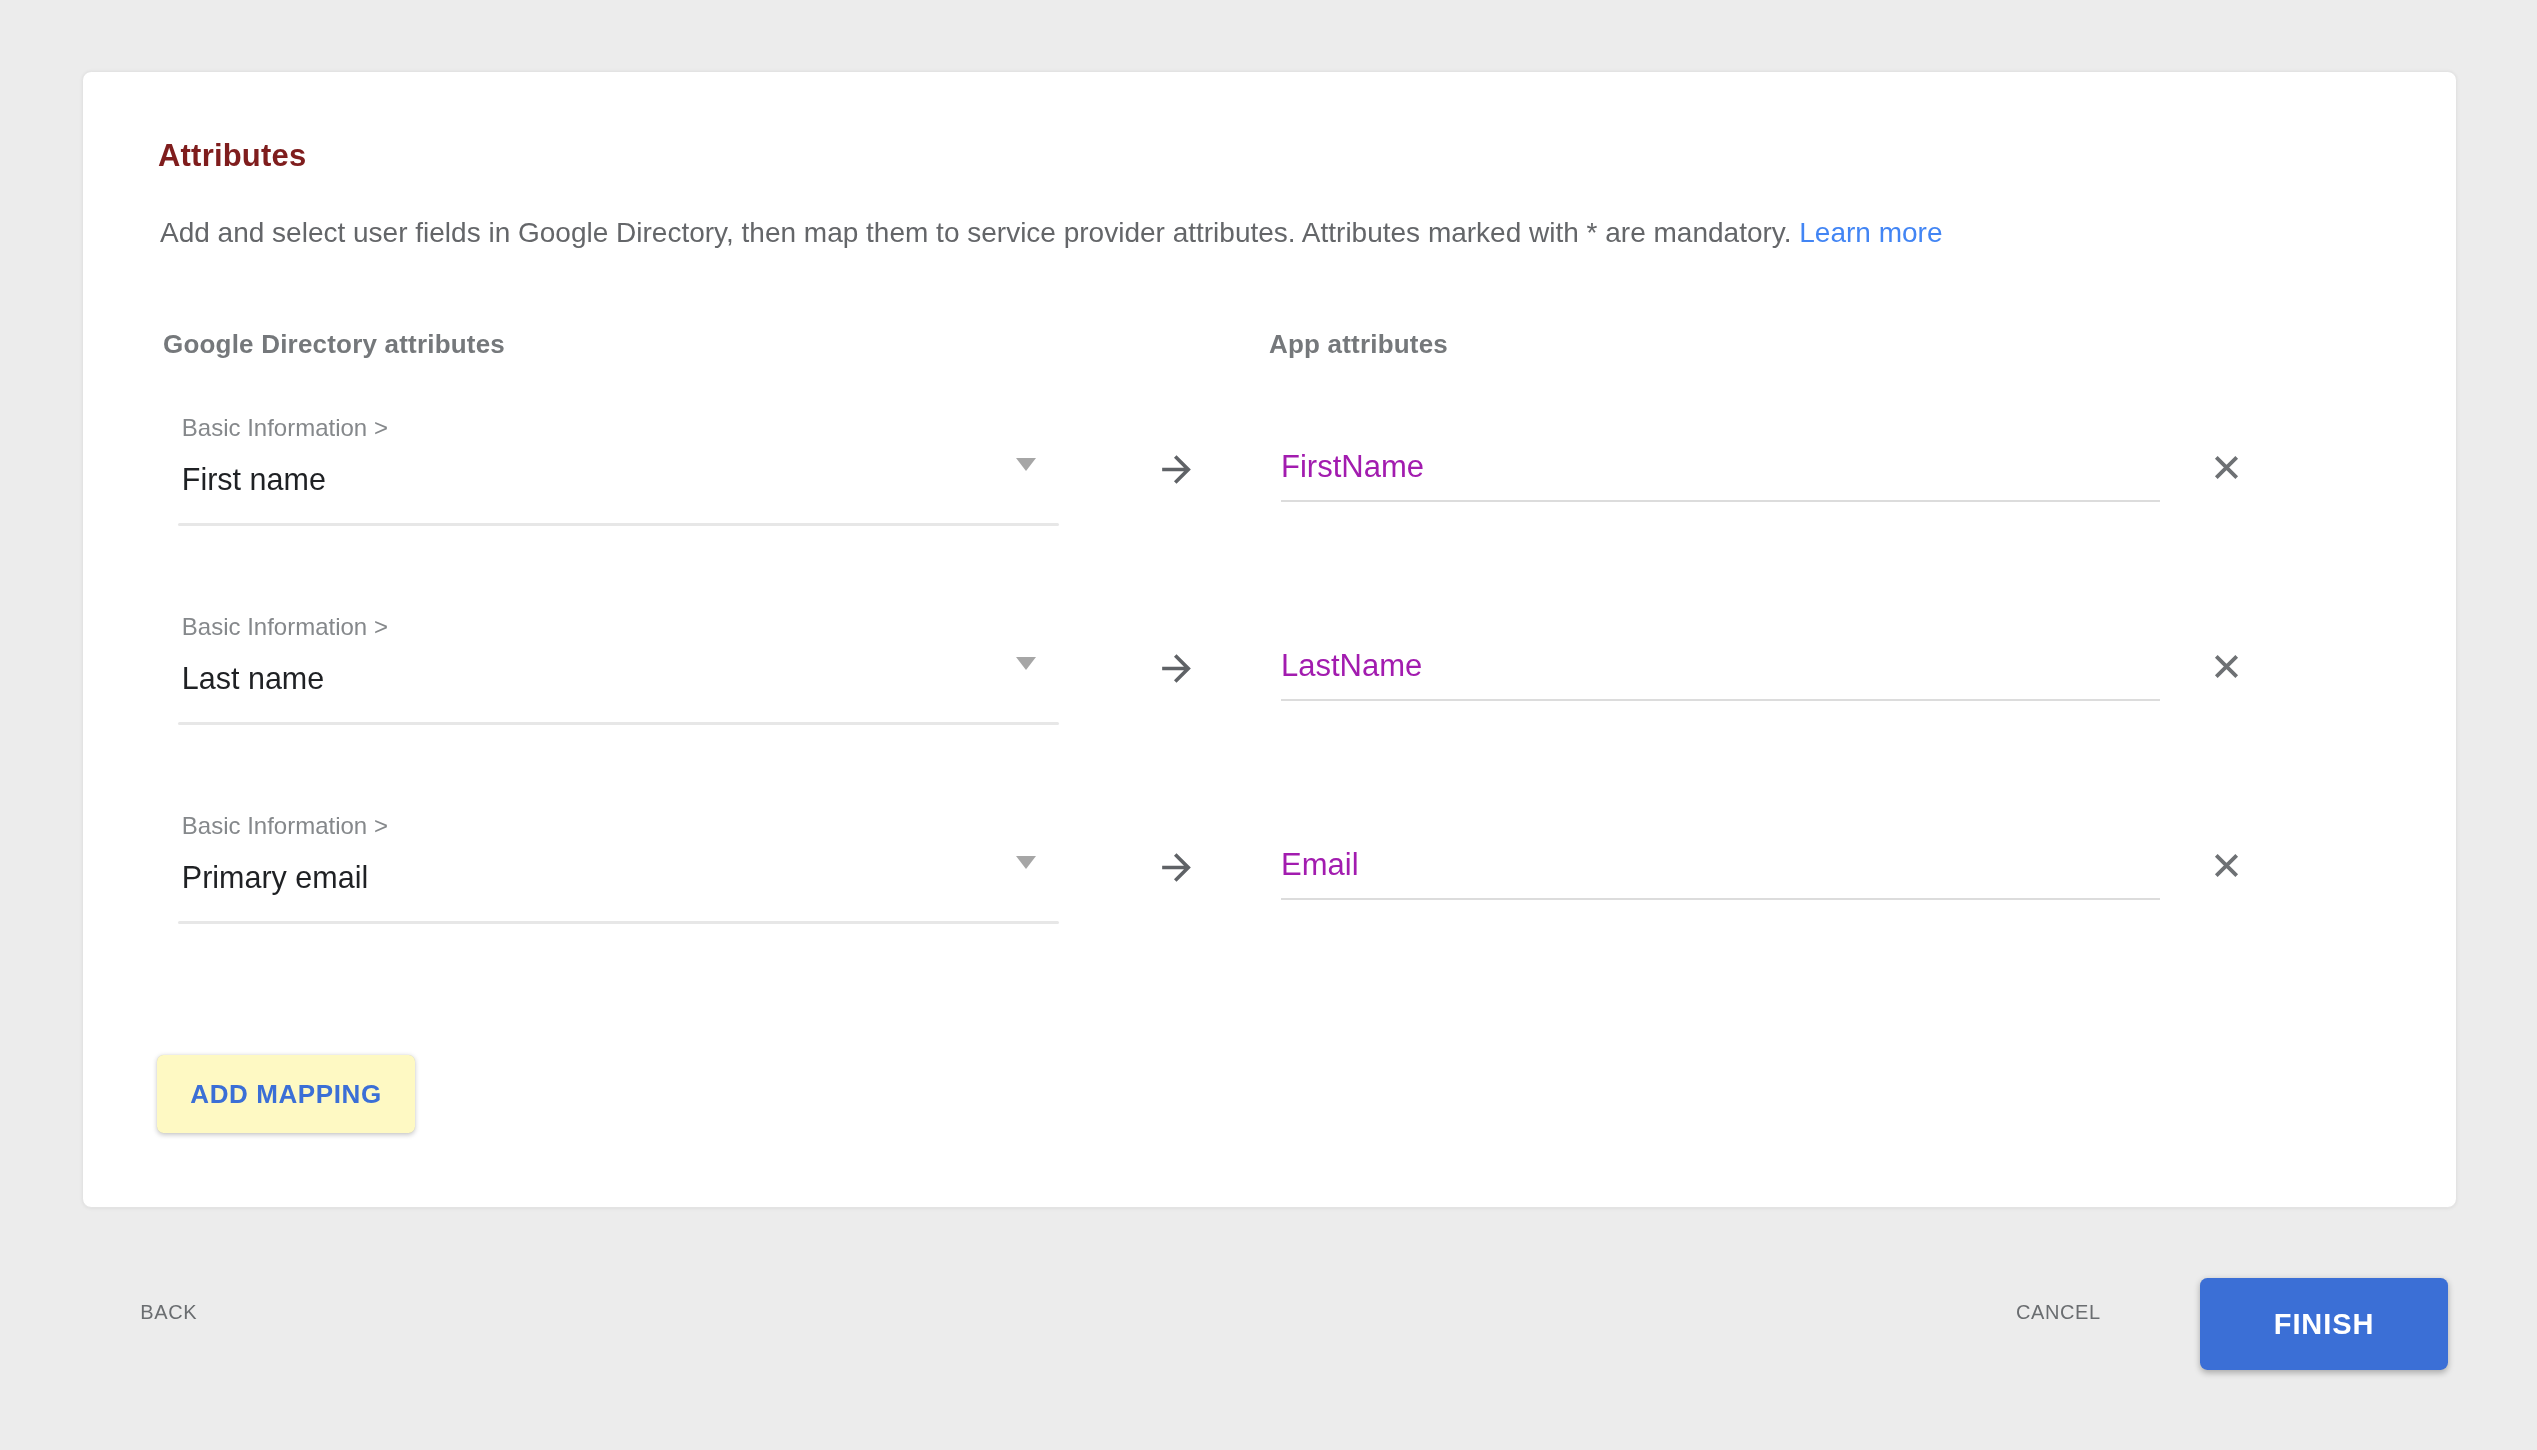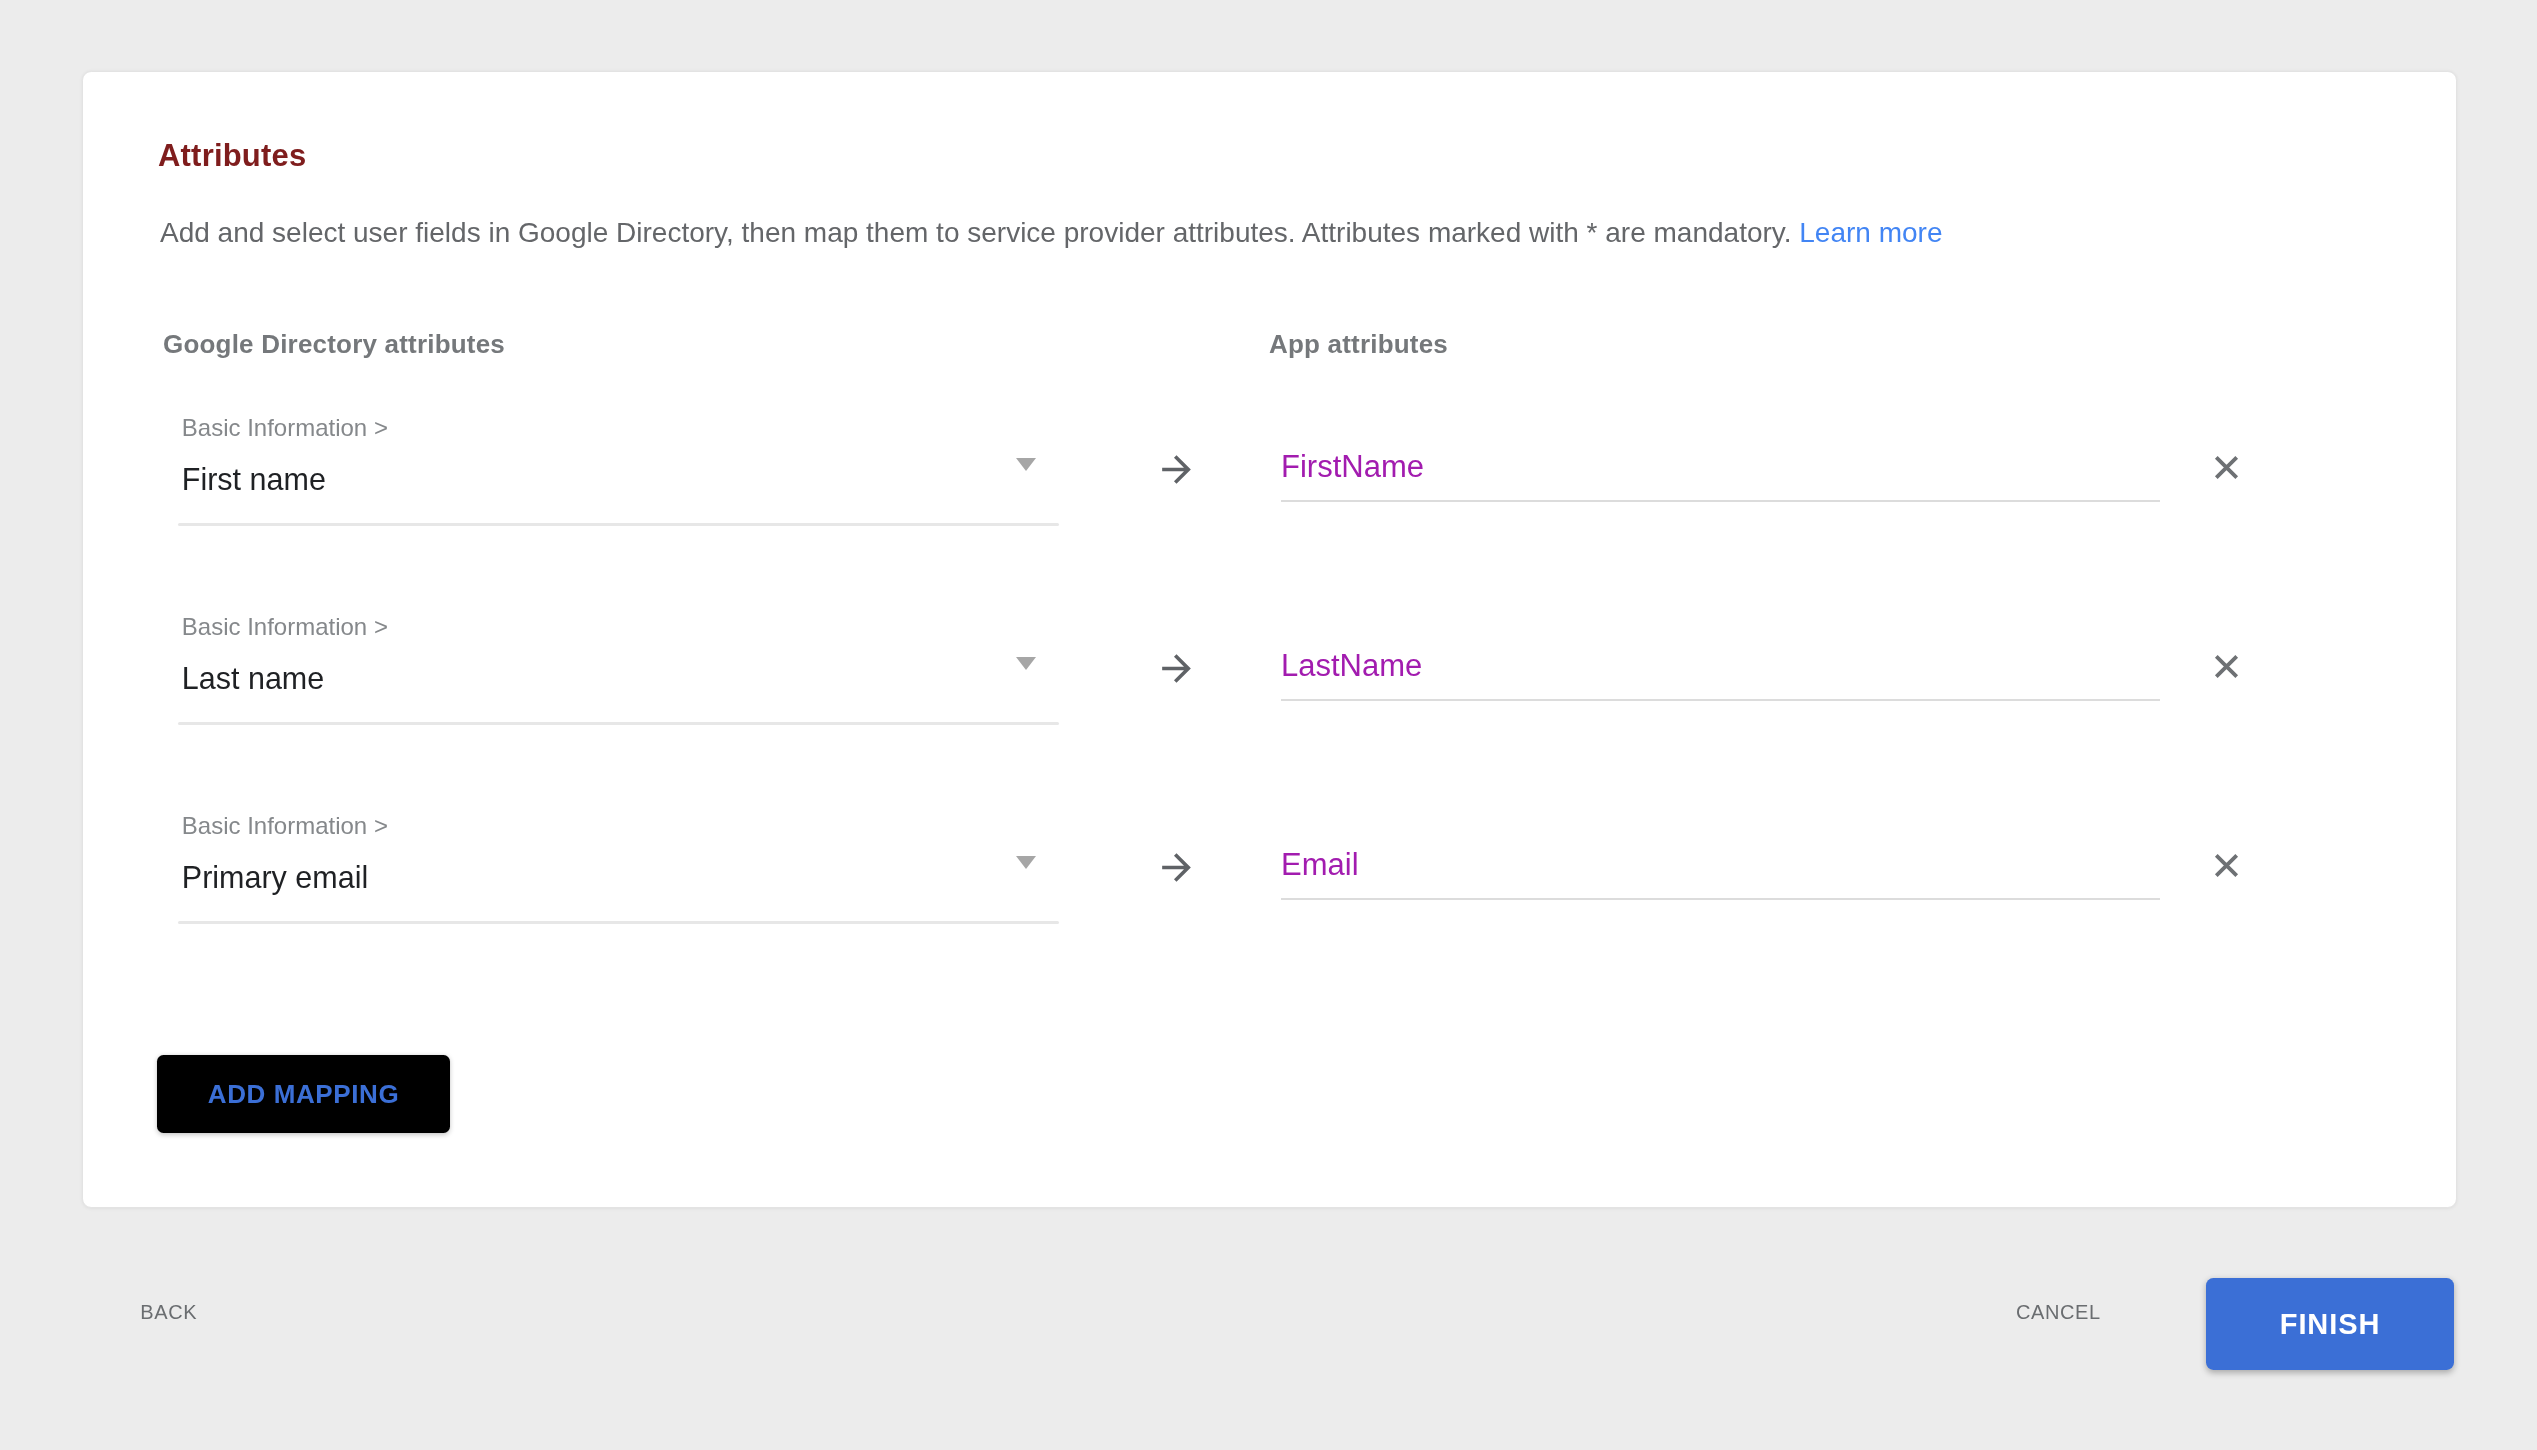--- a/index.html
+++ b/index.html
@@ -90,22 +90,22 @@
   .remove-btn {
     position:absolute; left:2105px; top:26px;
     width:52px; height:52px;
     background:none; border:none; cursor:pointer;
     display:flex; align-items:center; justify-content:center;
   }
   .remove-btn svg { width:35px; height:35px; stroke:#6e7174; stroke-width:2.6; fill:none; stroke-linecap:butt; }
 
   .add-btn {
     position:absolute; left:74px; top:983px;
-    width:293px; height:78px;
-    background:#000000; border:none; border-radius:6.5px;
+    width:258px; height:78px;
+    background:#fef9c3; border:none; border-radius:6.5px;
     box-shadow:0 1.8px 5.5px rgba(0,0,0,0.22), 0 0 0.9px rgba(0,0,0,0.14);
     color:#3b6fd6; font-family:"Liberation Sans", sans-serif;
     font-size:26px; font-weight:bold; letter-spacing:0.6px;
     display:flex; align-items:center; justify-content:center;
     cursor:pointer;
   }
 
   .footer-btn {
     position:absolute; height:70px; top:1277px;
     display:flex; align-items:center;
@@ -117,21 +117,20 @@
   .cancel-btn { left:1992px; padding:0 24px; }
   .finish-btn {
     position:absolute; left:2200px; top:1278px;
     width:248px; height:92px;
     background:#3b6fd6; border:none; border-radius:7.4px;
     box-shadow:0 2.8px 6.5px rgba(0,0,0,0.28);
     color:#ffffff; font-family:"Liberation Sans", sans-serif;
     font-size:29px; font-weight:bold; letter-spacing:0.9px;
     display:flex; align-items:center; justify-content:center;
     cursor:pointer;
-    margin-left:6px;
   }
 </style>
 </head>
 <body>
 
 <div class="card">
 
   <h1 class="card-title">Attributes</h1>
 
   <p class="card-desc">

